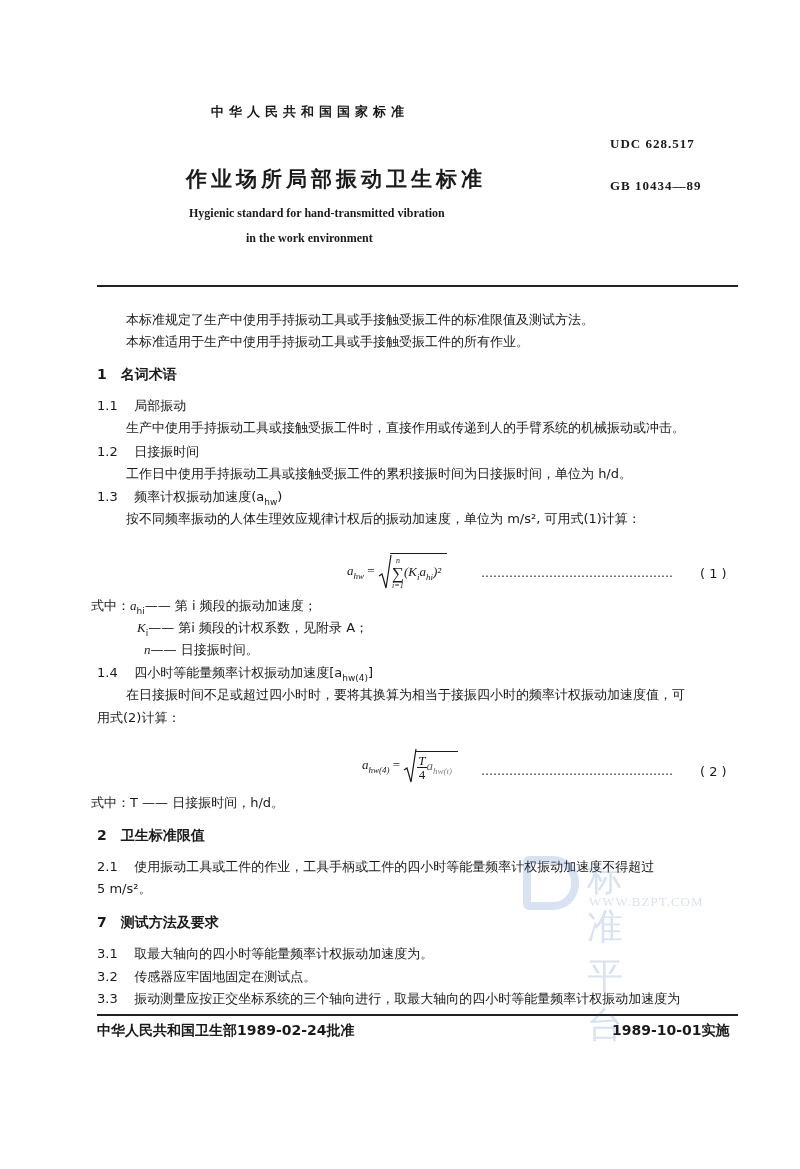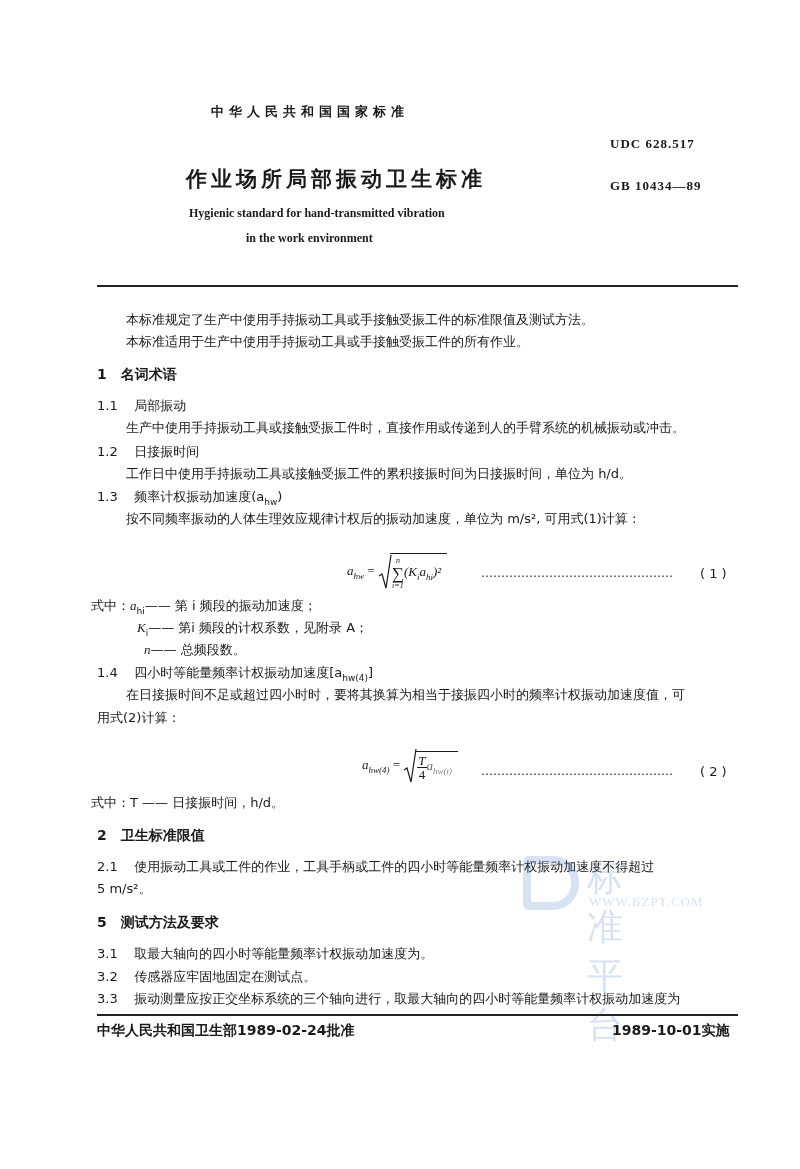--- a/index.html
+++ b/index.html
@@ -80,21 +80,21 @@
 <div class="abs dots" style="left:481px; top:566px;">…………………………………………</div>
 <div class="abs p" style="left:700px; top:566px;">( 1 )</div>
 
 <div class="abs p" style="left:91px; top:598px;">
   <span>式中：</span><i style="font-family:'Liberation Serif',serif;">a</i><sub>hi</sub><span>—— 第 i 频段的振动加速度；</span>
 </div>
 <div class="abs p" style="left:137px; top:620px;">
   <i style="font-family:'Liberation Serif',serif;">K</i><sub>i</sub><span>—— 第i 频段的计权系数，见附录 A；</span>
 </div>
 <div class="abs p" style="left:144px; top:642px;">
-  <i style="font-family:'Liberation Serif',serif;">n</i><span>—— 总频段数。</span>
+  <i style="font-family:'Liberation Serif',serif;">n</i><span>—— 日接振时间。</span>
 </div>
 
 <div class="abs p" style="left:97px; top:665px;">
   <span>1.4</span>&nbsp;&nbsp;&nbsp;
   <span>四小时等能量频率计权振动加速度[a</span><sub>hw(4)</sub><span>]</span>
 </div>
 <div class="abs p" style="left:126px; top:687px;">在日接振时间不足或超过四小时时，要将其换算为相当于接振四小时的频率计权振动加速度值，可</div>
 <div class="abs p" style="left:97px; top:710px;">用式(2)计算：</div>
 
 <div class="abs formula" style="left:362px; top:748px;">
@@ -116,21 +116,21 @@
 
 <div class="abs p" style="left:91px; top:795px;">式中：T —— 日接振时间，h/d。</div>
 
 <div class="abs h" style="left:97px; top:827px;">2　卫生标准限值</div>
 <div class="abs p" style="left:97px; top:859px;">
   <span>2.1</span>&nbsp;&nbsp;&nbsp;
   <span>使用振动工具或工件的作业，工具手柄或工件的四小时等能量频率计权振动加速度不得超过</span>
 </div>
 <div class="abs p" style="left:97px; top:881px;">5 m/s²。</div>
 
-<div class="abs h" style="left:97px; top:914px;">5　测试方法及要求</div>
+<div class="abs h" style="left:97px; top:914px;">7　测试方法及要求</div>
 <div class="abs p" style="left:97px; top:946px;">
   <span>3.1</span>&nbsp;&nbsp;&nbsp;
   <span>取最大轴向的四小时等能量频率计权振动加速度为。</span>
 </div>
 <div class="abs p" style="left:97px; top:969px;">
   <span>3.2</span>&nbsp;&nbsp;&nbsp;
   <span>传感器应牢固地固定在测试点。</span>
 </div>
 <div class="abs p" style="left:97px; top:991px;">
   <span>3.3</span>&nbsp;&nbsp;&nbsp;

